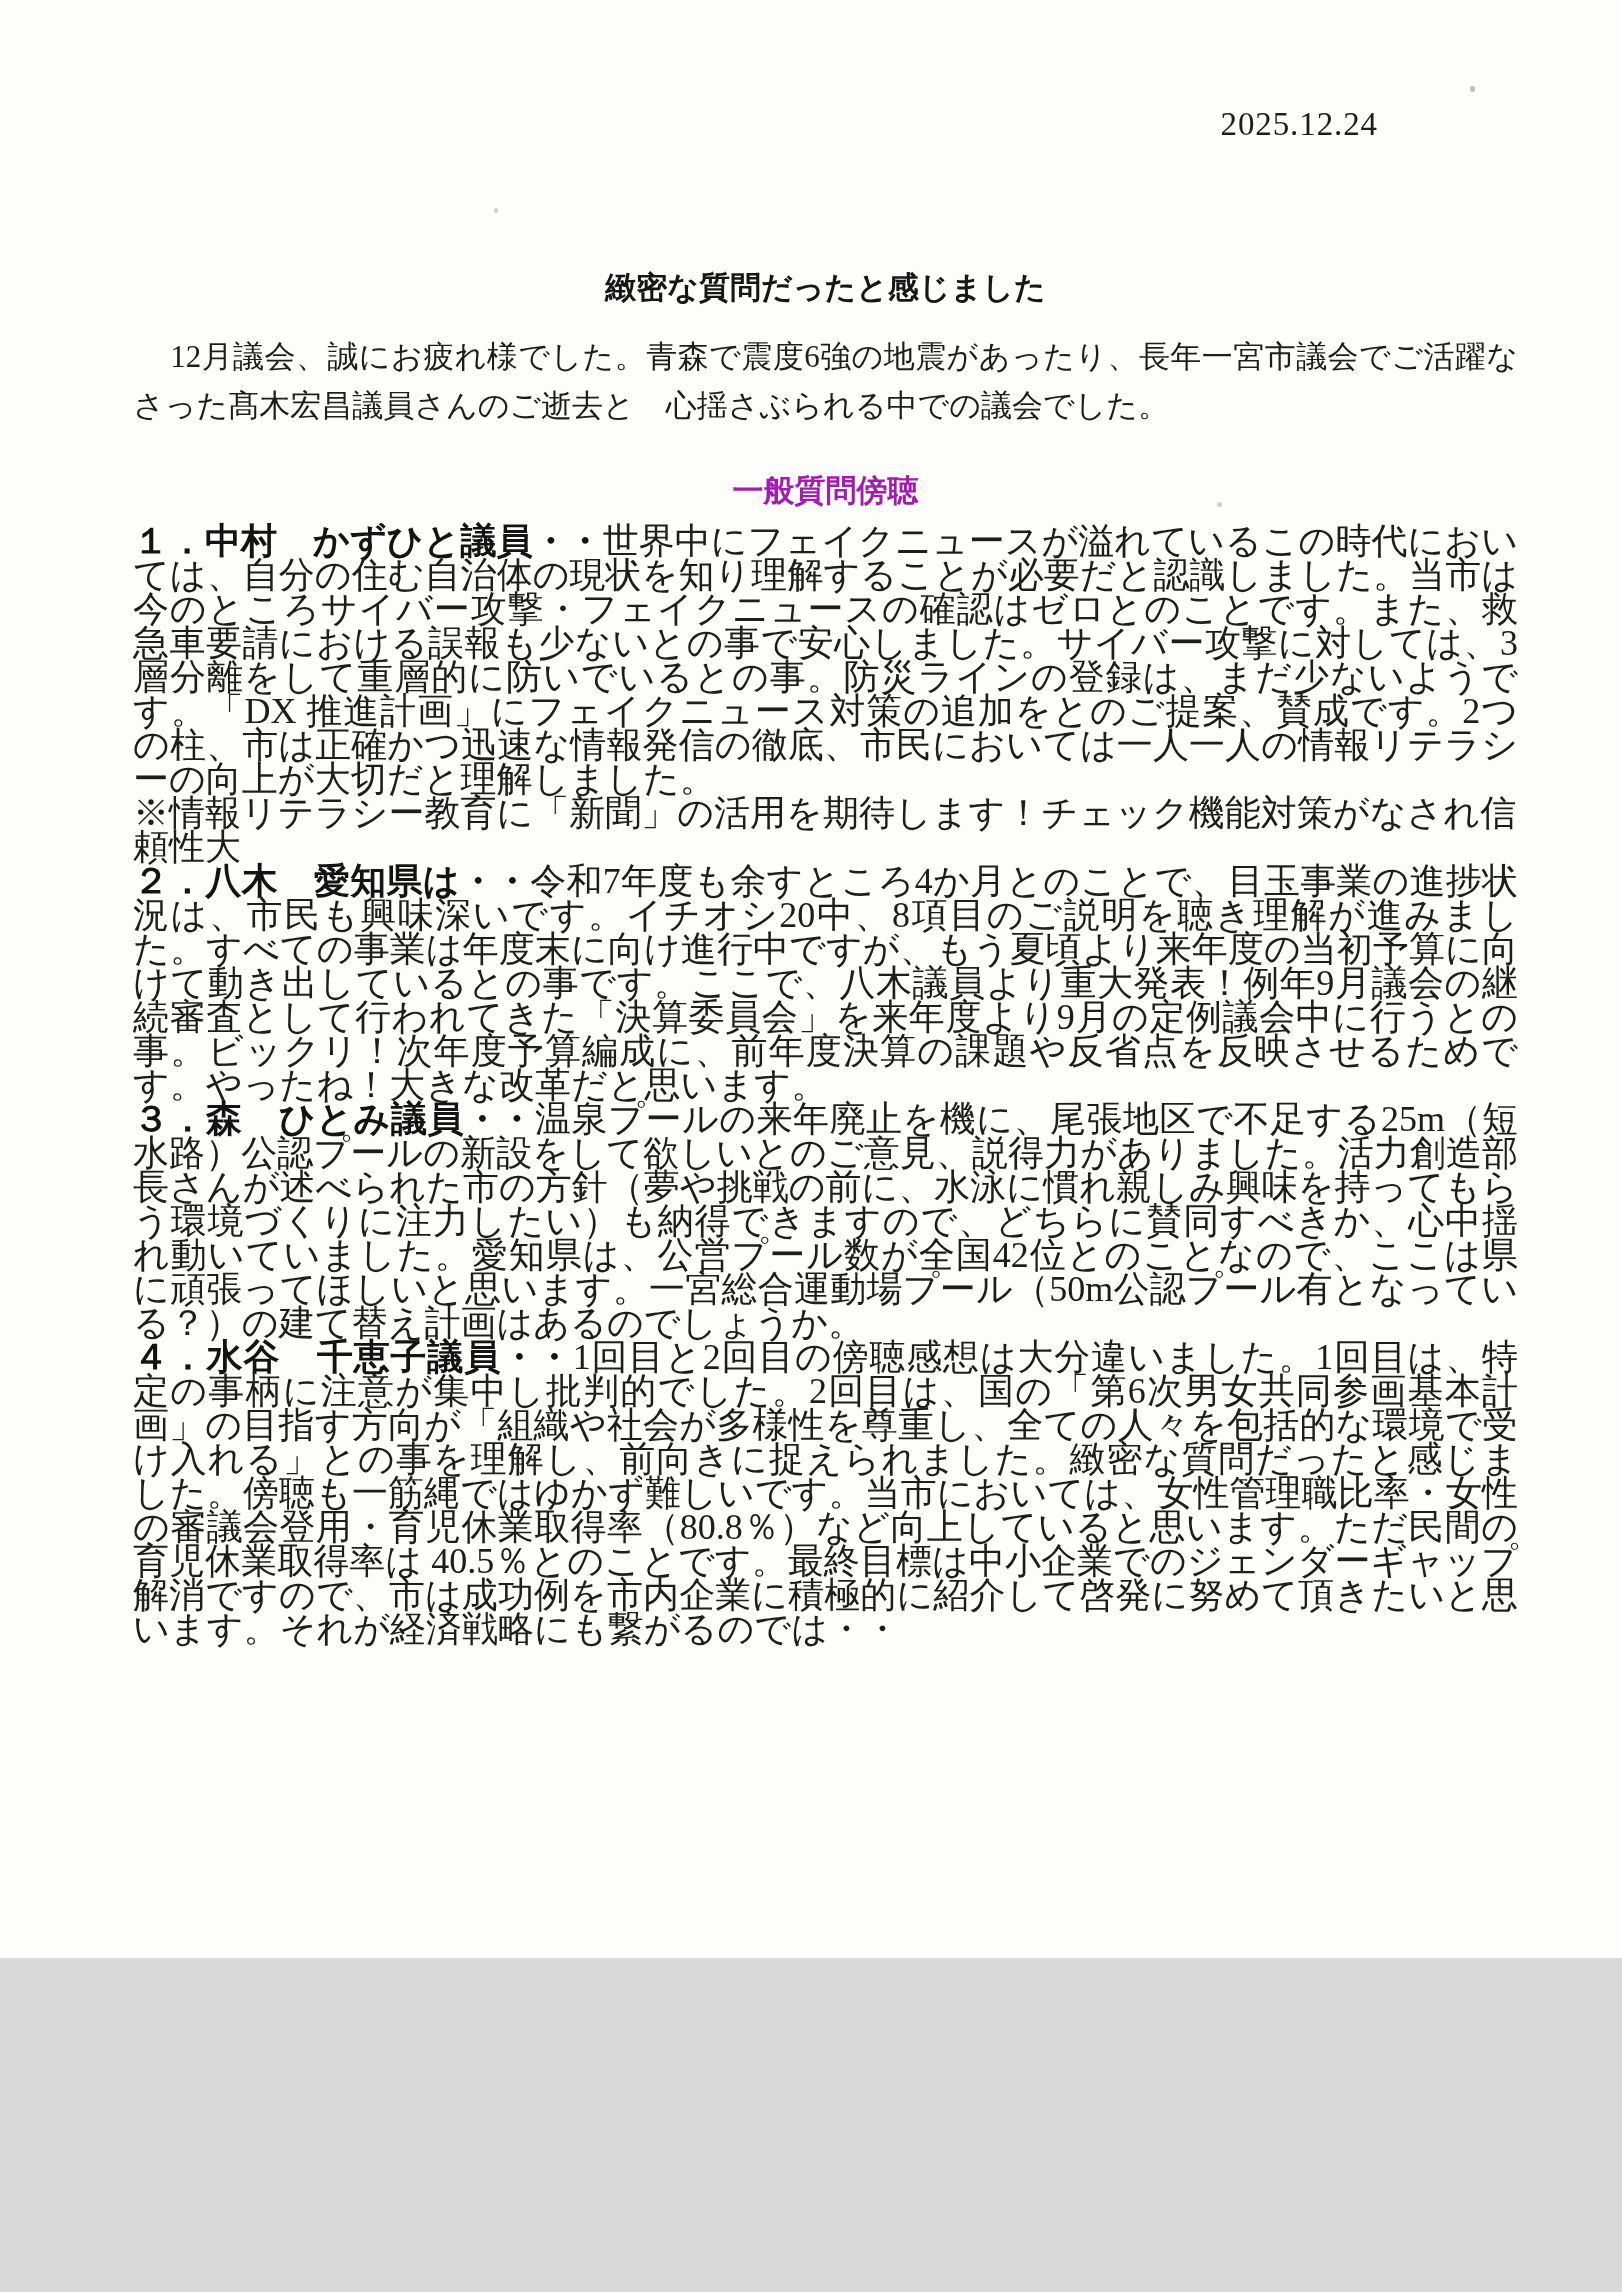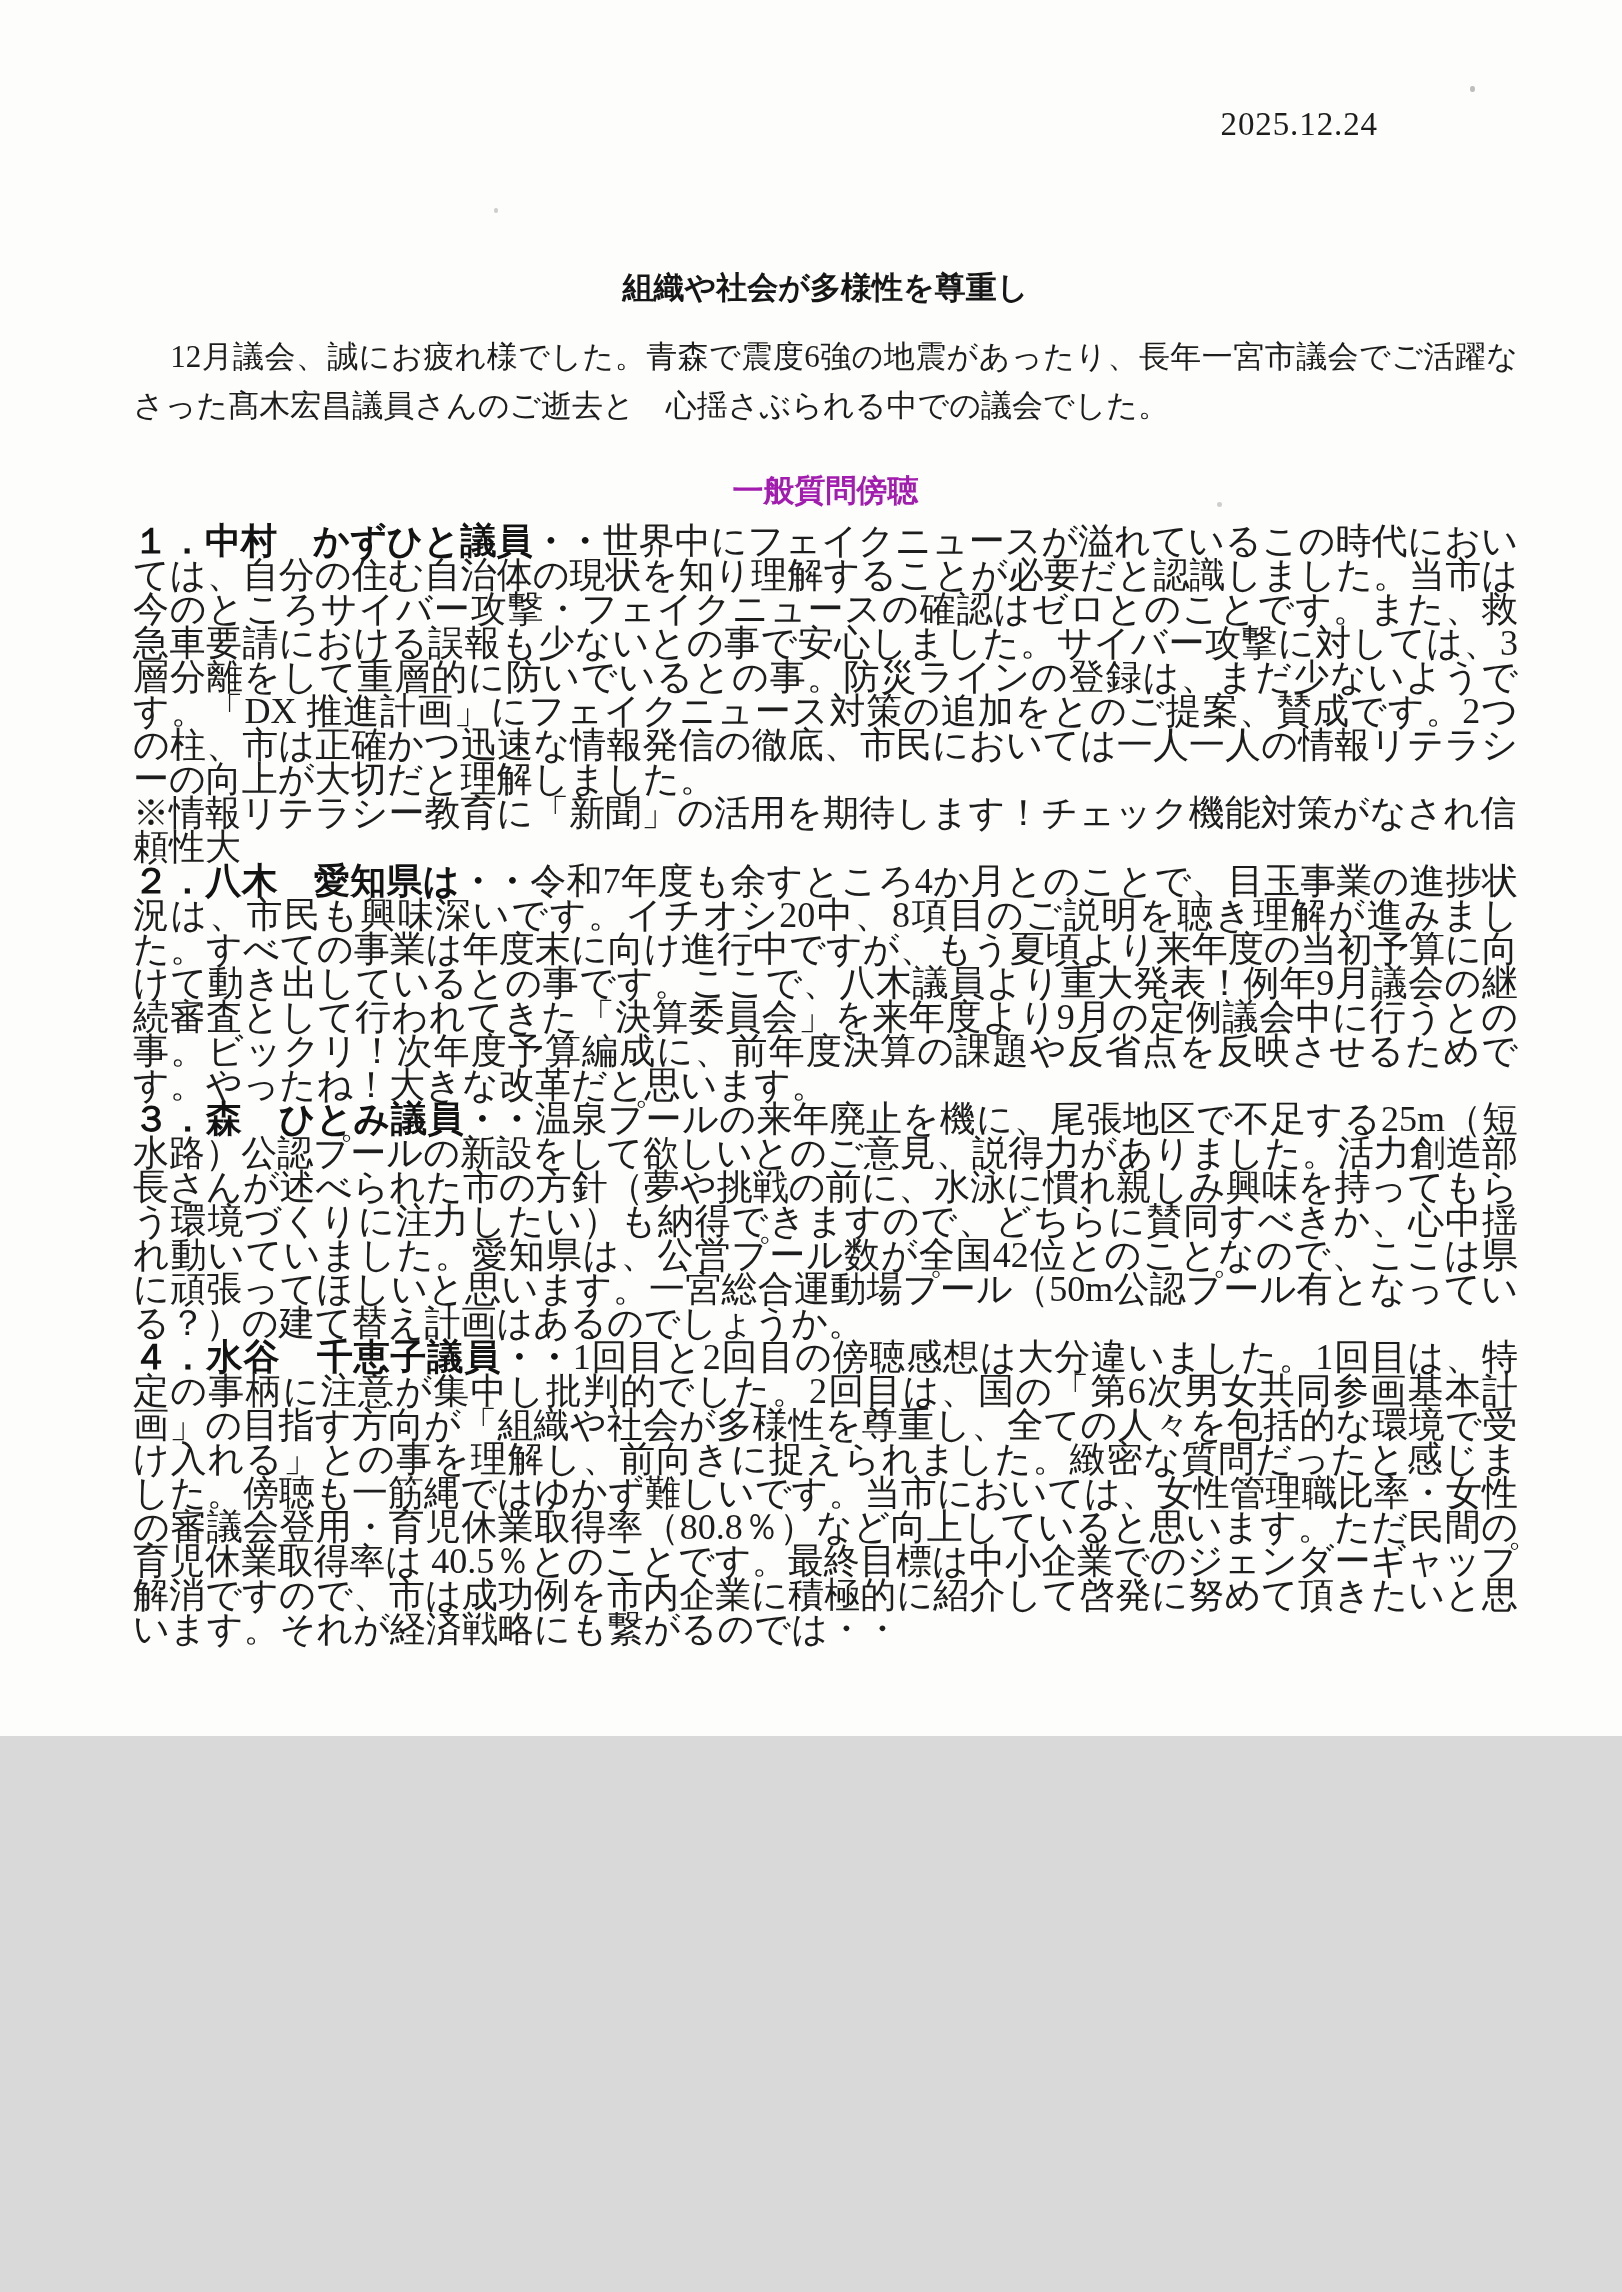--- a/index.html
+++ b/index.html
@@ -1,19 +1,19 @@
 <!DOCTYPE html>
 <html style="font-size:14.3px"><head>
 <meta charset="utf-8">
 <style>
   html, body { margin: 0; padding: 0; background: #d9d9d9; }
   .page {
     position: relative;
     width: 1623px;
-    height: 1736px;
+    height: 1958px;
     margin: 0 auto;
     background: #fdfdfb;
     color: #1d1d1d;
     overflow: hidden;
     font-family: "Liberation Serif", "DejaVu Serif", serif;
   }
   .content {
     position: absolute;
     left: 133px;
     top: 0;
@@ -94,21 +94,21 @@
   .sp6 { left: 690px;  top: 2201px; width: 3.6px; height: 3.6px; opacity:.3; }
 </style>
 </head>
 <body>
 
 <div class="page">
   <div class="content">
 
     <div class="date">2025.12.24</div>
 
-    <h1 class="title">組織や社会が多様性を尊重し</h1>
+    <h1 class="title">緻密な質問だったと感じました</h1>
 
     <p class="intro">12月議会、誠にお疲れ様でした。青森で震度6強の地震があったり、長年一宮市議会でご活躍なさった髙木宏昌議員さんのご逝去と　心揺さぶられる中での議会でした。</p>
 
     <h2 class="heading">一般質問傍聴</h2>
 
     <div class="entries">
 
       <p class="entry"><span class="ename">１．</span><span class="ename">中村　かずひと議員</span><span class="esep">・・</span><span>世界中にフェイクニュースが溢れているこの時代においては、自分の住む自治体の現状を知り理解することが必要だと認識しました。当市は今のところサイバー攻撃・フェイクニュースの確認はゼロとのことです。また、救急車要請における誤報も少ないとの事で安心しました。サイバー攻撃に対しては、3層分離をして重層的に防いでいるとの事。防災ラインの登録は、まだ少ないようです。「DX 推進計画」にフェイクニュース対策の追加をとのご提案、賛成です。2つの柱、市は正確かつ迅速な情報発信の徹底、市民においては一人一人の情報リテラシーの向上が大切だと理解しました。</span></p>
       <p class="entry note">※情報リテラシー教育に「新聞」の活用を期待します！チェック機能対策がなされ信頼性大</p>
 

